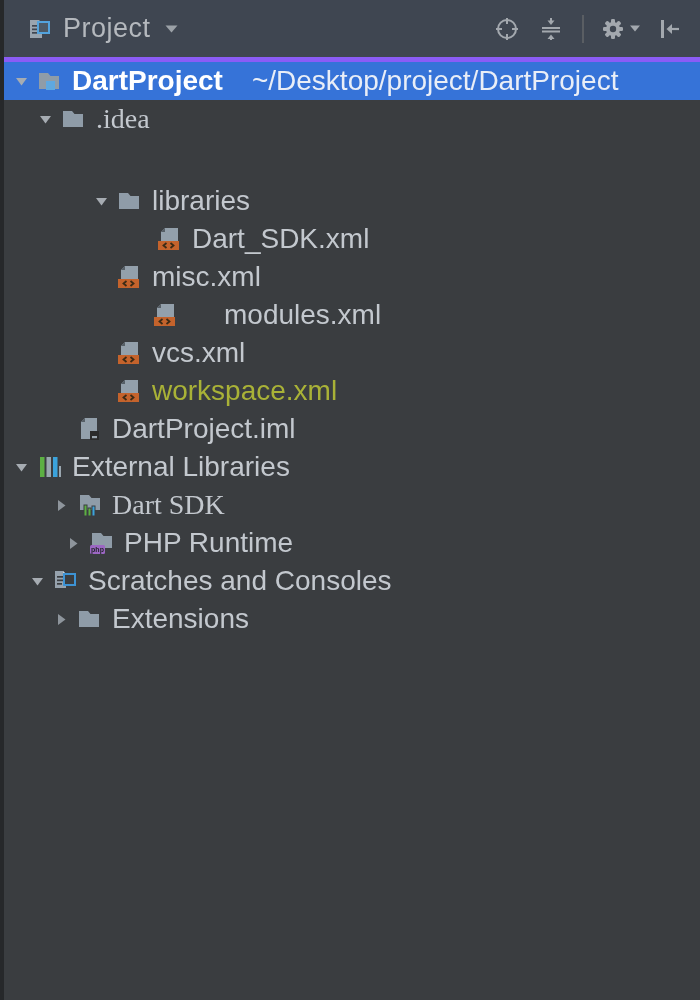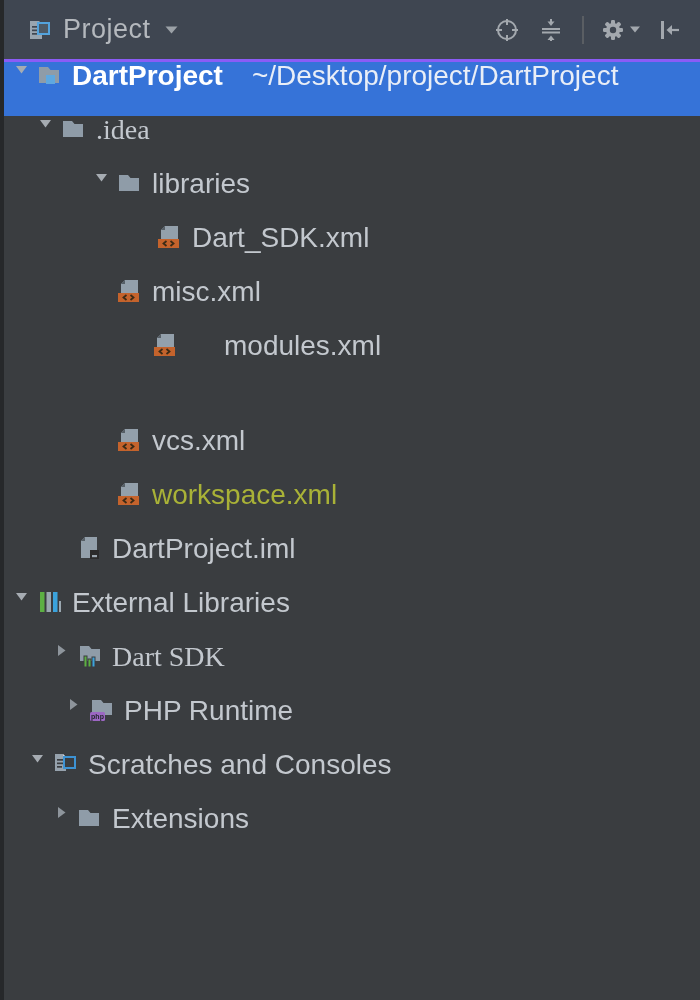--- a/index.html
+++ b/index.html
@@ -12,41 +12,41 @@
   .edge-strip {
     position:absolute; left:0; top:0; width:4px; height:1000px;
     background:#26282A; z-index:10;
   }
   .panel { width:700px; height:1000px; display:flex; flex-direction:column; }
 
   
   .header {
     height:62px; flex:none;
     background:var(--header-bg,#3F4651);
-    border-bottom:3px solid #8b5cf6;
+    border-bottom:5px solid #8b5cf6;
     display:flex; align-items:center;
     padding:0 16px 0 26px;
   }
   .view-selector { display:flex; align-items:center; cursor:default; }
   .view-selector .tool-icon { width:26px; height:26px; margin-right:11px; }
   .view-title {
     font-size:27px; color:#B4B8BD; letter-spacing:0.5px;
   }
   .title-caret { margin-left:14px; display:flex; }
   .toolbar { margin-left:auto; display:flex; align-items:center; }
   .tb-btn { width:30px; height:30px; display:flex; align-items:center;
     justify-content:center; margin-left:14px; position:relative; }
   .tb-btn svg { width:26px; height:26px; }
   .tb-sep { width:2px; height:28px; background:#5A5E63; margin-left:16px; }
   .gear-caret { margin-left:2px; display:flex; }
 
   
   .tree { flex:1; overflow:hidden; background:var(--panel-bg,#3A3D40); }
   .row {
-    display:flex; align-items:flex-start; height:54px; width:100%;
+    display:flex; align-items:center; height:38px; width:100%;
     font-size:28px; color:var(--tree-text,#C3C8CE);
     white-space:nowrap; cursor:default;
   }
   .row.selected { background:var(--sel-bg,#3673D8); }
   .row.selected .label { color:#FFFFFF; }
   .row.selected .path { color:#E9EEF7; }
   .arrow { width:26px; flex:none; display:flex; justify-content:center; align-items:center; }
   .ficon { width:26px; height:26px; flex:none; margin-left:2px; margin-right:10px;
     display:flex; align-items:center; justify-content:center; }
   .ficon svg { width:26px; height:26px; }
@@ -143,70 +143,70 @@
             <path d="M2 4h11L7.5 11.5z" fill="#A6ACB2"></path>
           </svg>
         </span>
         <span class="ficon">
           <svg viewBox="0 0 26 26">
             <path d="M3 5h9l2.5 3H23v13H3z" fill="#8F9CA8"></path>
           </svg>
         </span>
         <span class="label">.idea</span>
       </div>
+      <div class="row" style="padding-left: 88px; margin-top: 44px;">
+        <span class="arrow">
+          <svg width="15" height="15" viewBox="0 0 15 15">
+            <path d="M2 4h11L7.5 11.5z" fill="#A6ACB2"></path>
+          </svg>
+        </span>
+        <span class="ficon">
+          <svg viewBox="0 0 26 26">
+            <path d="M3 5h9l2.5 3H23v13H3z" fill="#8F9CA8"></path>
+          </svg>
+        </span>
+        <span class="label">libraries</span>
+      </div>
+      <div class="row" style="padding-left: 128px;">
+        <span class="arrow"></span>
+        <span class="ficon">
+          <svg viewBox="0 0 26 26">
+            <path d="M9 2h13v13H5V6z" fill="#93A0AB"></path>
+            <path d="M9 2v4H5z" fill="#565F66"></path>
+            <rect x="2" y="15" width="21" height="9" fill="#C4632C"></rect>
+            <path d="M10.5 17l-3 2.5 3 2.5M14.5 17l3 2.5-3 2.5" stroke="#3B2B16" stroke-width="1.8" fill="none"></path>
+          </svg>
+        </span>
+        <span class="label">Dart_SDK.xml</span>
+      </div>
       <div class="row" style="padding-left: 88px;">
-        <span class="arrow">
-          <svg width="15" height="15" viewBox="0 0 15 15">
-            <path d="M2 4h11L7.5 11.5z" fill="#A6ACB2"></path>
-          </svg>
-        </span>
-        <span class="ficon">
-          <svg viewBox="0 0 26 26">
-            <path d="M3 5h9l2.5 3H23v13H3z" fill="#8F9CA8"></path>
-          </svg>
-        </span>
-        <span class="label">libraries</span>
-      </div>
-      <div class="row" style="padding-left: 128px;">
-        <span class="arrow"></span>
-        <span class="ficon">
-          <svg viewBox="0 0 26 26">
-            <path d="M9 2h13v13H5V6z" fill="#93A0AB"></path>
-            <path d="M9 2v4H5z" fill="#565F66"></path>
-            <rect x="2" y="15" width="21" height="9" fill="#C4632C"></rect>
-            <path d="M10.5 17l-3 2.5 3 2.5M14.5 17l3 2.5-3 2.5" stroke="#3B2B16" stroke-width="1.8" fill="none"></path>
-          </svg>
-        </span>
-        <span class="label">Dart_SDK.xml</span>
+        <span class="arrow"></span>
+        <span class="ficon">
+          <svg viewBox="0 0 26 26">
+            <path d="M9 2h13v13H5V6z" fill="#93A0AB"></path>
+            <path d="M9 2v4H5z" fill="#565F66"></path>
+            <rect x="2" y="15" width="21" height="9" fill="#C4632C"></rect>
+            <path d="M10.5 17l-3 2.5 3 2.5M14.5 17l3 2.5-3 2.5" stroke="#3B2B16" stroke-width="1.8" fill="none"></path>
+          </svg>
+        </span>
+        <span class="label">misc.xml</span>
+      </div>
+      <div class="row" style="padding-left: 88px; gap: 36px;">
+        <span class="arrow"></span>
+        <span class="ficon">
+          <svg viewBox="0 0 26 26">
+            <path d="M9 2h13v13H5V6z" fill="#93A0AB"></path>
+            <path d="M9 2v4H5z" fill="#565F66"></path>
+            <rect x="2" y="15" width="21" height="9" fill="#C4632C"></rect>
+            <path d="M10.5 17l-3 2.5 3 2.5M14.5 17l3 2.5-3 2.5" stroke="#3B2B16" stroke-width="1.8" fill="none"></path>
+          </svg>
+        </span>
+        <span class="label">modules.xml</span>
       </div>
       <div class="row" style="padding-left: 88px;">
-        <span class="arrow"></span>
-        <span class="ficon">
-          <svg viewBox="0 0 26 26">
-            <path d="M9 2h13v13H5V6z" fill="#93A0AB"></path>
-            <path d="M9 2v4H5z" fill="#565F66"></path>
-            <rect x="2" y="15" width="21" height="9" fill="#C4632C"></rect>
-            <path d="M10.5 17l-3 2.5 3 2.5M14.5 17l3 2.5-3 2.5" stroke="#3B2B16" stroke-width="1.8" fill="none"></path>
-          </svg>
-        </span>
-        <span class="label">misc.xml</span>
-      </div>
-      <div class="row" style="padding-left: 88px; gap: 36px;">
-        <span class="arrow"></span>
-        <span class="ficon">
-          <svg viewBox="0 0 26 26">
-            <path d="M9 2h13v13H5V6z" fill="#93A0AB"></path>
-            <path d="M9 2v4H5z" fill="#565F66"></path>
-            <rect x="2" y="15" width="21" height="9" fill="#C4632C"></rect>
-            <path d="M10.5 17l-3 2.5 3 2.5M14.5 17l3 2.5-3 2.5" stroke="#3B2B16" stroke-width="1.8" fill="none"></path>
-          </svg>
-        </span>
-        <span class="label">modules.xml</span>
-      </div>
-      <div class="row" style="padding-left: 88px; margin-top: 41px;">
         <span class="arrow"></span>
         <span class="ficon">
           <svg viewBox="0 0 26 26">
             <path d="M9 2h13v13H5V6z" fill="#93A0AB"></path>
             <path d="M9 2v4H5z" fill="#565F66"></path>
             <rect x="2" y="15" width="21" height="9" fill="#C4632C"></rect>
             <path d="M10.5 17l-3 2.5 3 2.5M14.5 17l3 2.5-3 2.5" stroke="#3B2B16" stroke-width="1.8" fill="none"></path>
           </svg>
         </span>
         <span class="label">vcs.xml</span>

